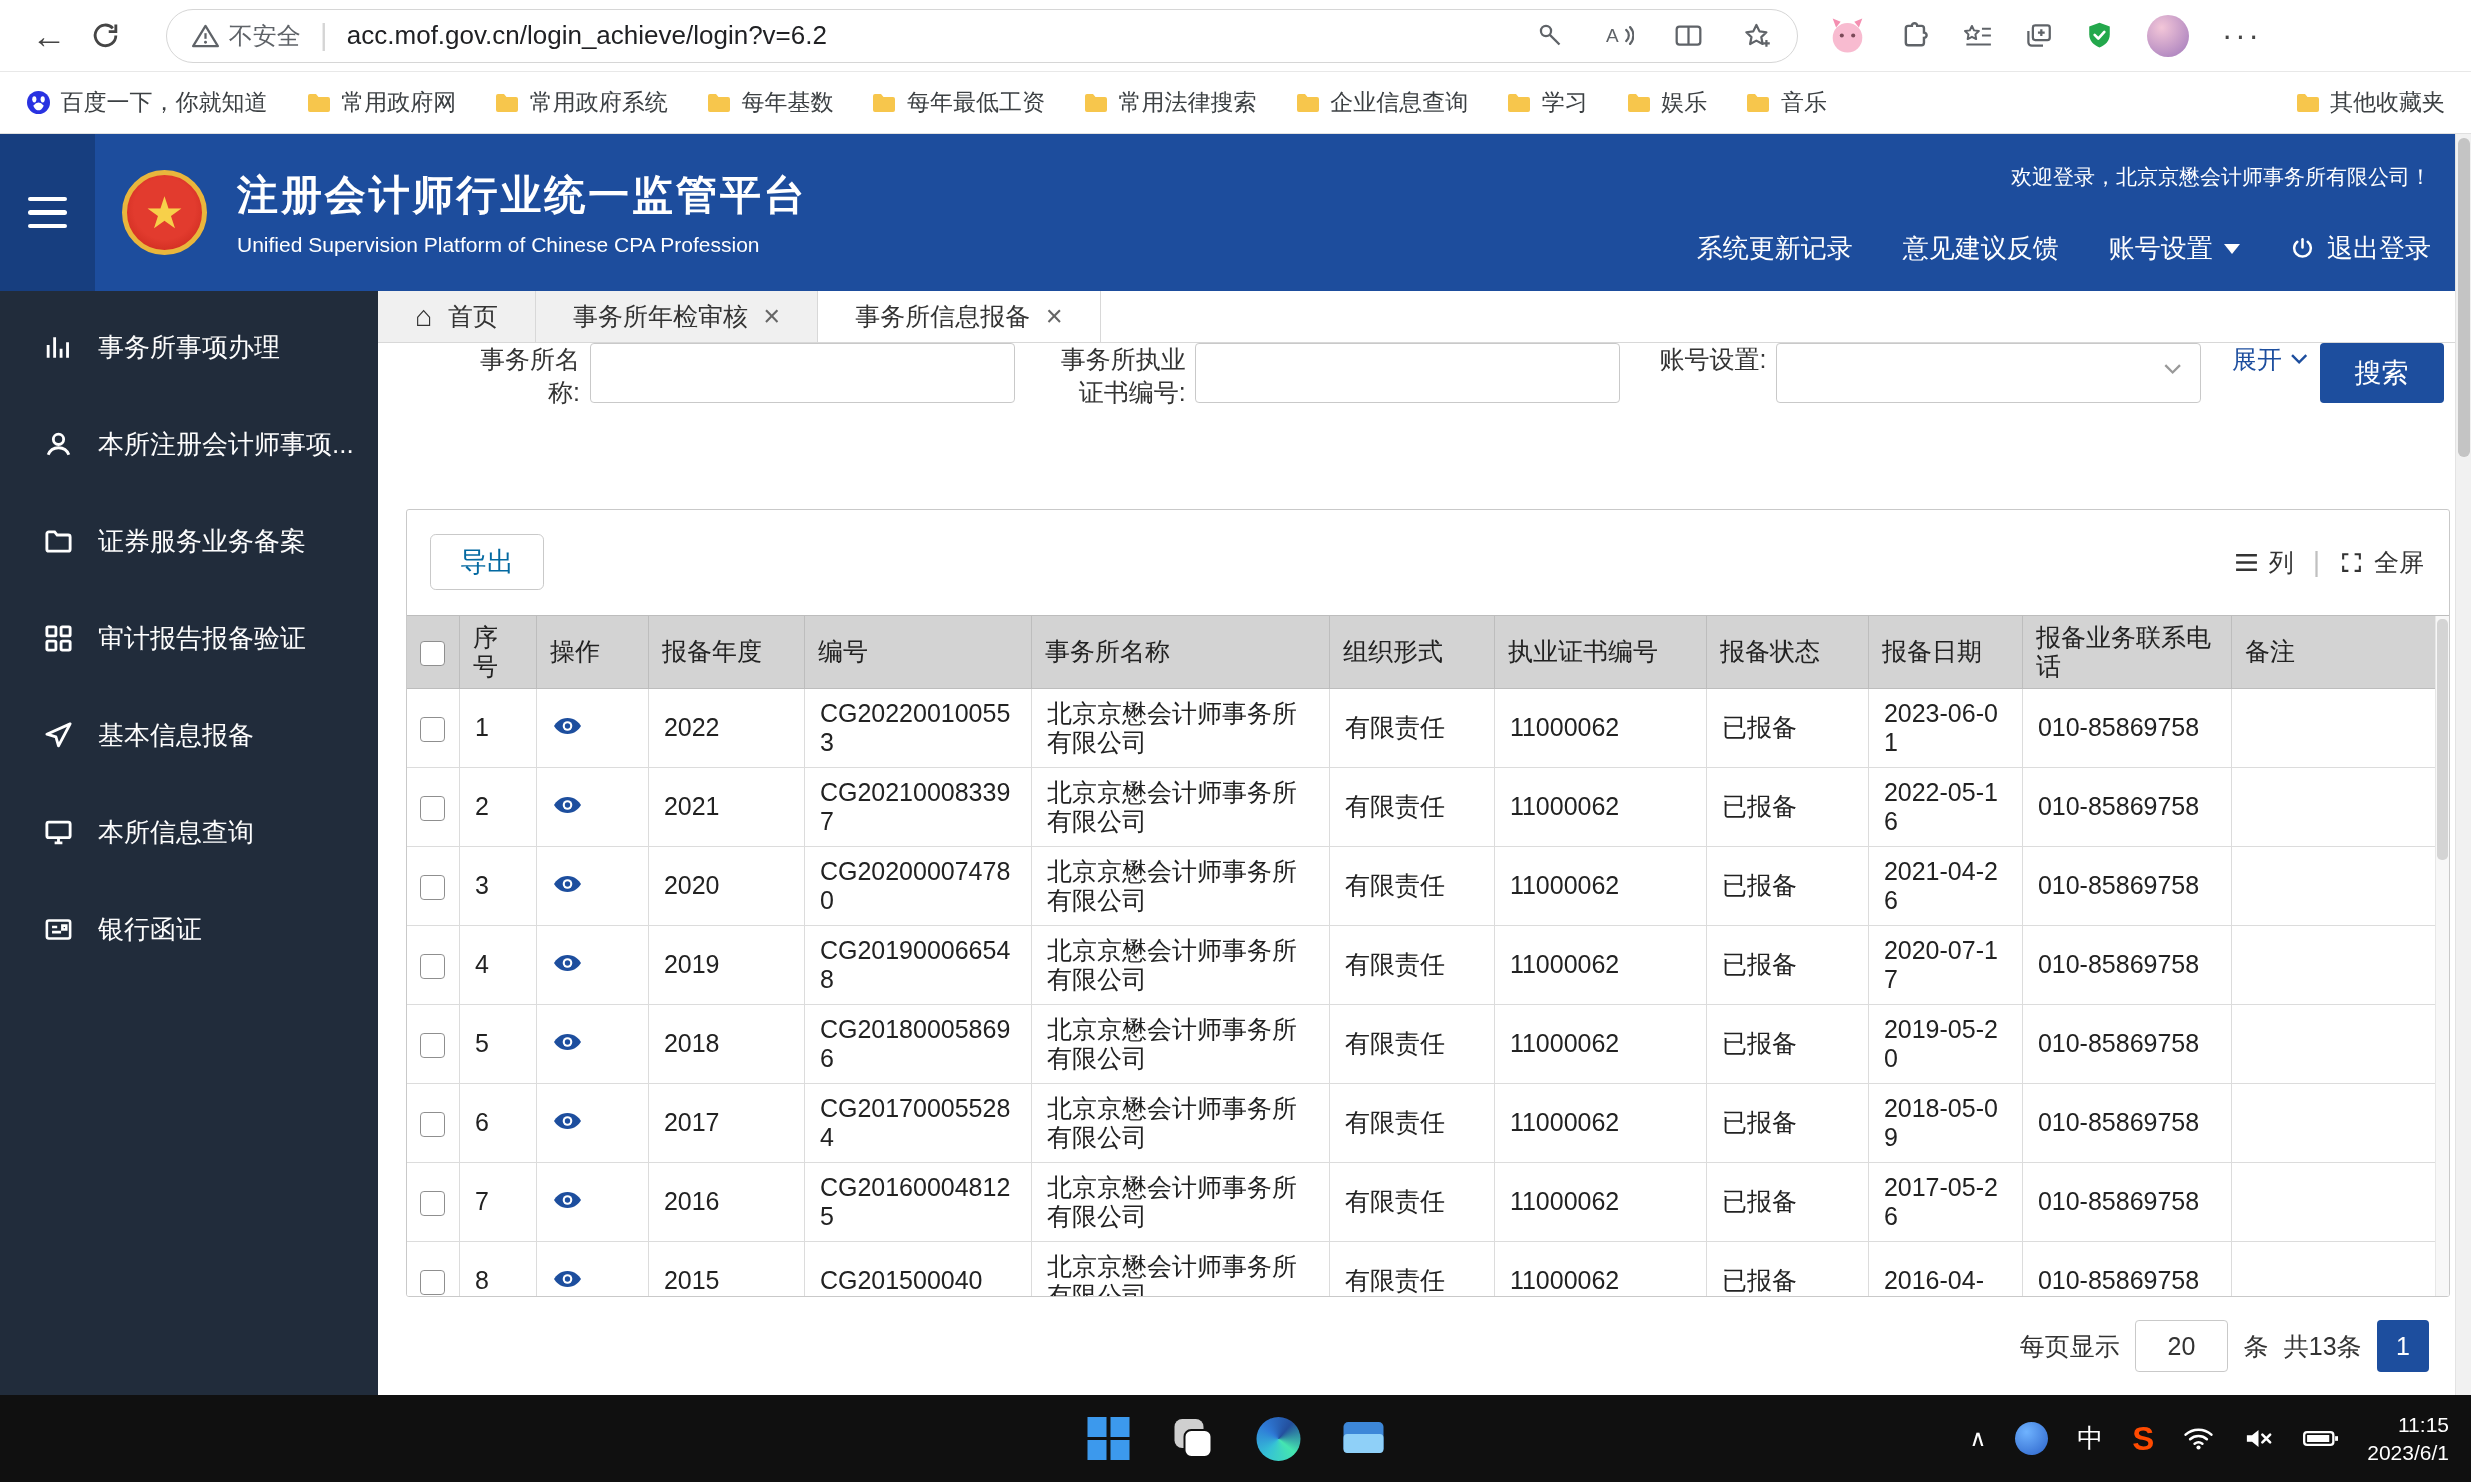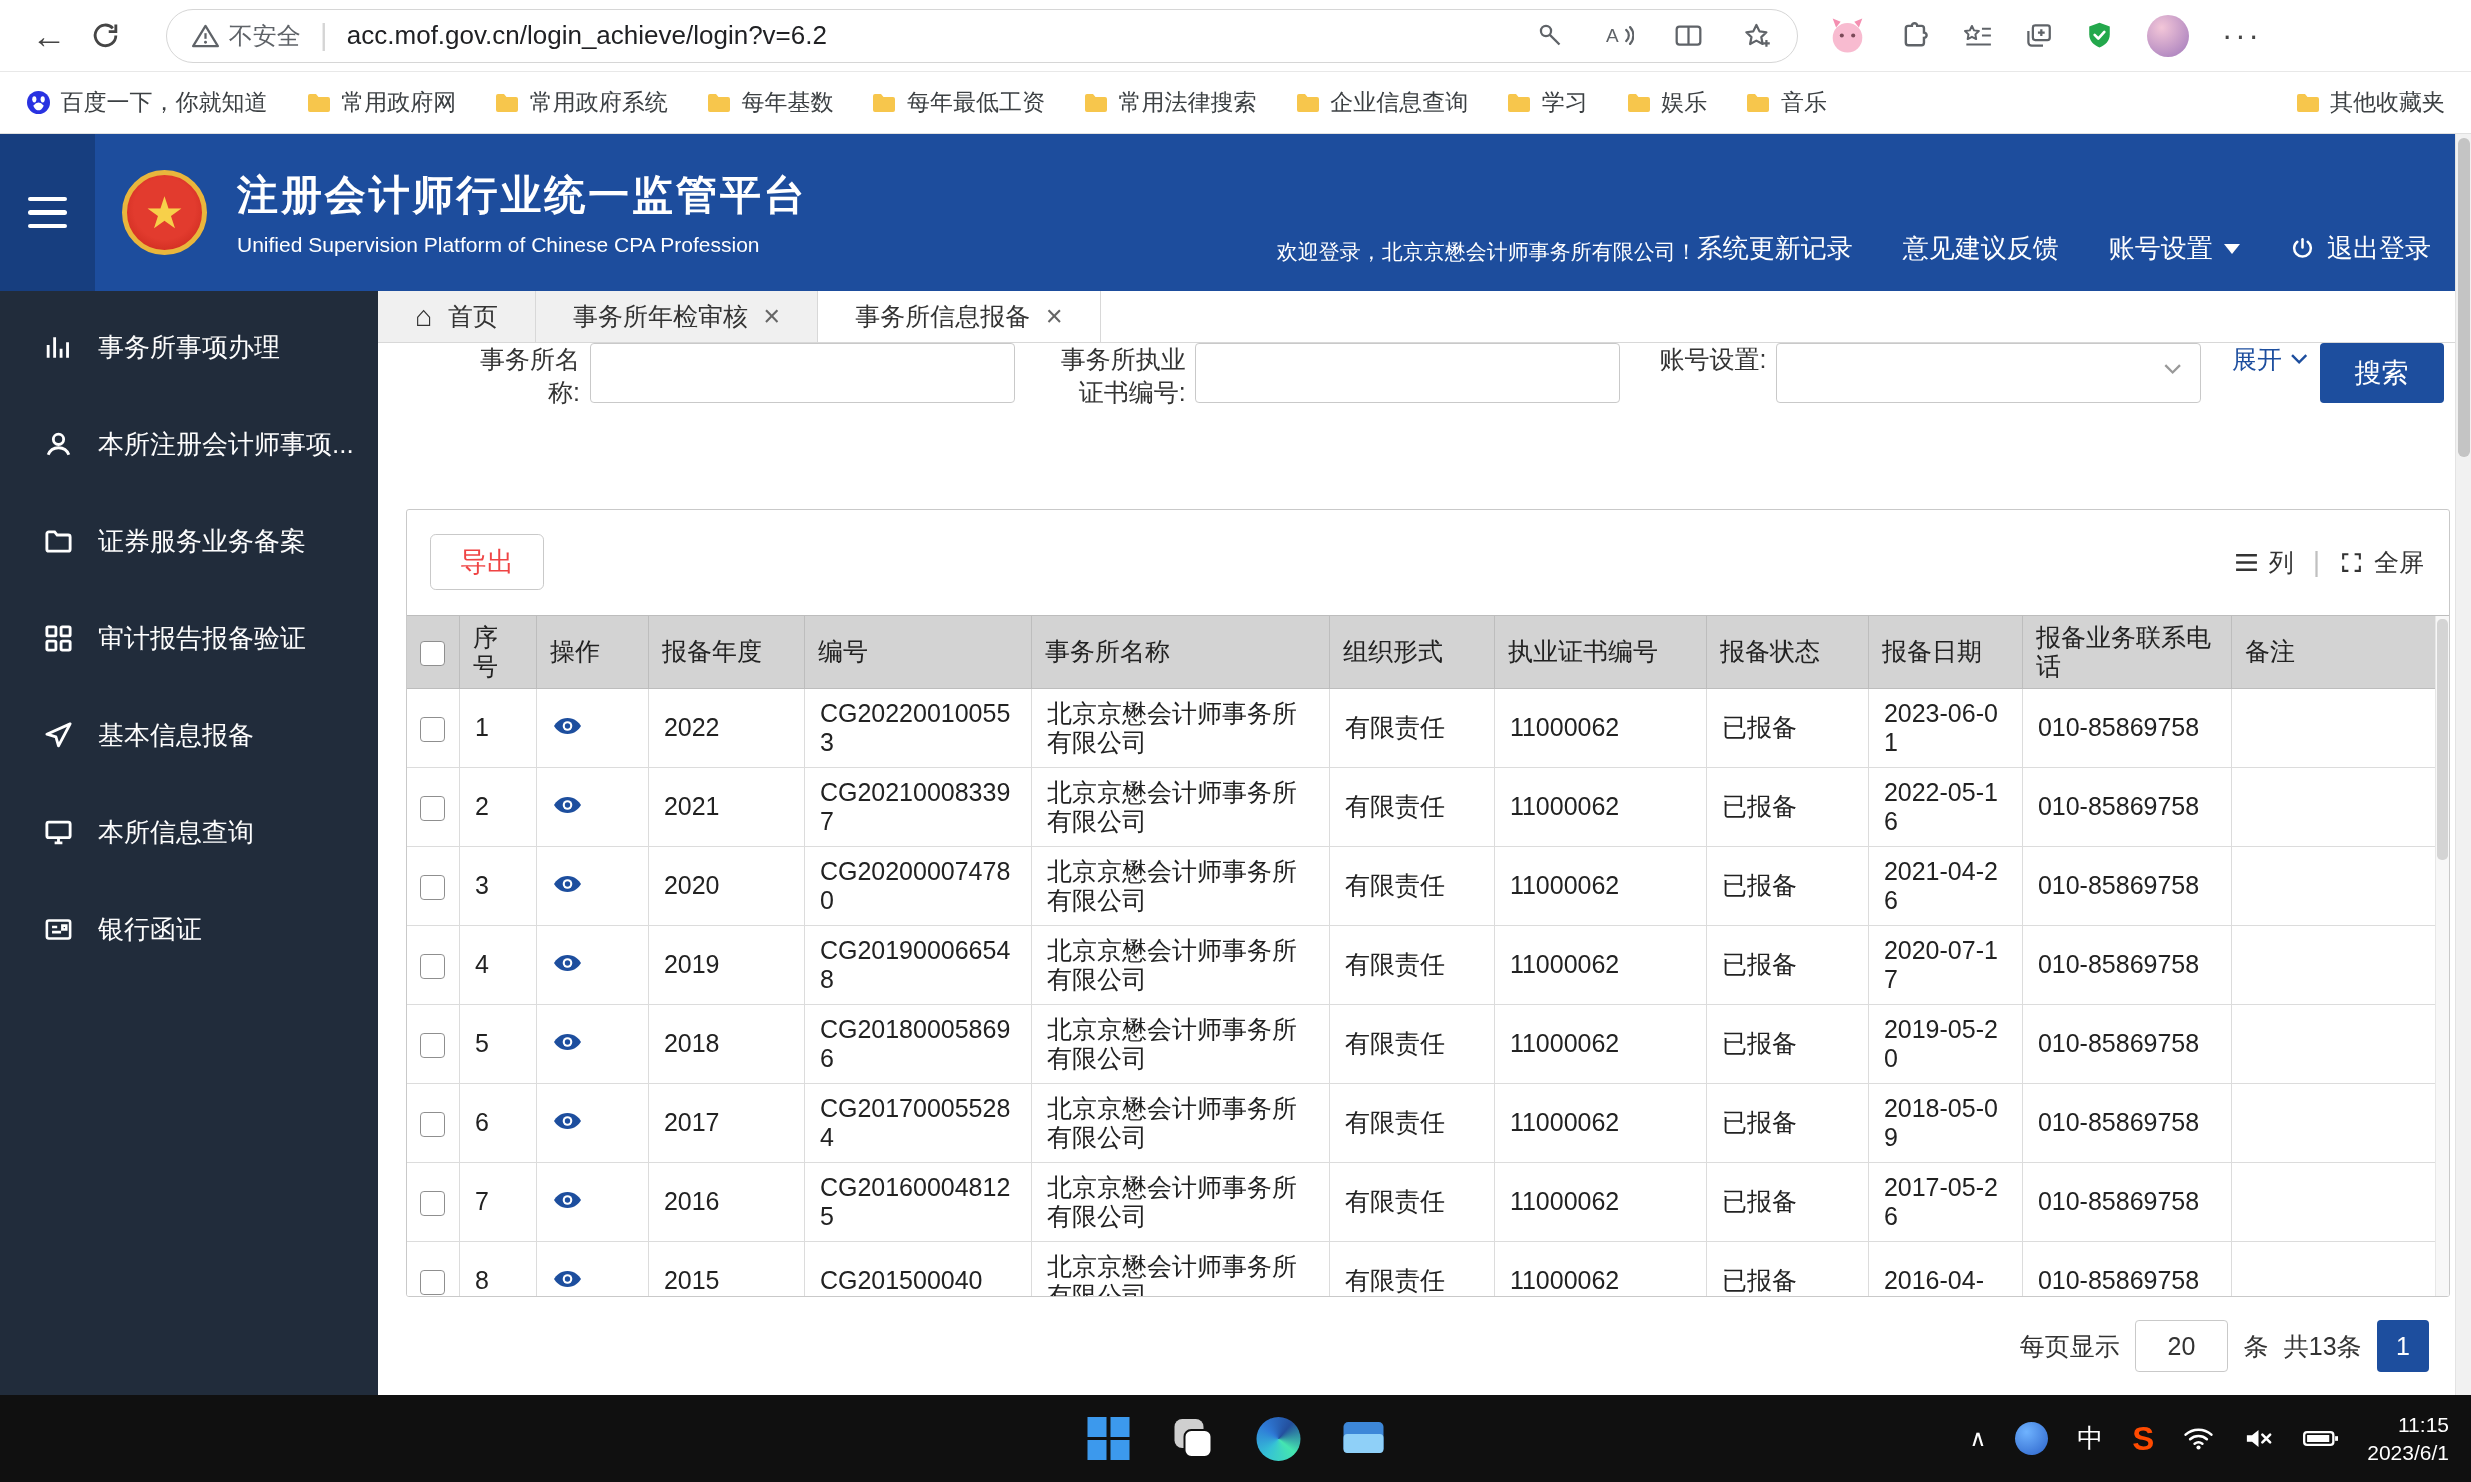--- a/index.html
+++ b/index.html
@@ -30,21 +30,21 @@
   
   .app-header { height:157px; background:#1d4d9d; display:flex; align-items:stretch; color:#fff; }
   .burger { width:95px; background:#173e7f; display:flex; flex-direction:column; justify-content:center; align-items:center; gap:8.7px; }
   .burger i { width:39px; height:4.8px; background:#fff; border-radius:2.9px; }
   .brand { display:flex; align-items:center; margin-left:27px; }
   .emblem { width:85px; height:85px; border-radius:50%; border:5.8px solid #e9b63c; background:radial-gradient(circle at 50% 45%, #e23b2e 0 55%, #c32318 100%); display:flex; align-items:center; justify-content:center; }
   .emblem .star { color:#f7d04a; font-size:44px; line-height:1; }
   .titles { margin-left:30px; }
   .app-title { font-size:41px; font-weight:bold; letter-spacing:2.9px; }
   .app-subtitle { font-size:21px; margin-top:9.7px; }
-  .header-right { margin-left:auto; display:flex; flex-direction:row; align-items:flex-end; justify-content:space-between; padding:29px 41px 25px 0; }
+  .header-right { margin-left:auto; display:flex; flex-direction:column; align-items:flex-end; justify-content:space-between; padding:29px 41px 25px 0; }
   .welcome { font-size:21px; }
   .hnav { display:flex; align-items:center; gap:50px; font-size:26px; }
   .hnav .item { display:flex; align-items:center; gap:11.6px; white-space:nowrap; }
   .tri { width:0; height:0; border-left:8.7px solid transparent; border-right:8.7px solid transparent; border-top:10.6px solid #fff; }
 
   
   .main { display:flex; height:1104px; }
   .sidebar { width:378px; flex-shrink:0; background:#212c3b; padding-top:7.7px; }
   .side-item { height:97px; display:flex; align-items:center; gap:23px; padding-left:42px; color:#fdfdfd; font-size:26px; white-space:nowrap; }
   .side-icon { width:33px; display:flex; justify-content:center; }
@@ -62,21 +62,21 @@
   .w2 { width:141px; margin-left:30px; }
   .w3 { margin-left:39px; white-space:nowrap; }
   .finput { width:425px; height:60px; border:1px solid #c9c9c9; border-radius:3.9px; margin-left:9.7px; font-size:25px; padding:0 15.4px; color:#333; outline:none; font-family:inherit; }
   .fselect { position:relative; width:425px; height:60px; border:1px solid #c9c9c9; border-radius:3.9px; margin-left:9.7px; background:#fff; }
   .fselect .chev { position:absolute; right:17.4px; top:19.3px; }
   .expand-link { margin-left:31px; color:#1d4e9e; font-size:25px; display:flex; align-items:center; gap:7.7px; white-space:nowrap; }
   .search-btn { margin-left:11.6px; width:124px; height:60px; background:#1d4e9e; color:#fff; font-size:27px; border:none; border-radius:3.9px; font-family:inherit; }
 
   .table-card { position:relative; margin:0 22px 0 28px; height:788px; border:1px solid #c9c9c9; border-radius:2.9px; overflow:hidden; background:#fff; }
   .card-toolbar { display:flex; align-items:center; padding:24px 25px 0 23px; }
-  .export-btn { height:56px; padding:4px 29px; border:1px solid #c9c9c9; border-radius:5.8px; background:#fff; font-size:27px; color:#ef4444; font-family:inherit; }
+  .export-btn { height:56px; padding:4px 29px; border:1px solid #c9c9c9; border-radius:5.8px; background:#fff; font-size:27px; color:#0369a1; font-family:inherit; }
   .view-opts { margin-left:auto; display:flex; align-items:center; font-size:25px; color:#333; }
   .opt { display:flex; align-items:center; gap:9.7px; }
   .opt-sep { color:#c0c0c0; margin:0 19.3px; font-size:27px; }
 
   .table-wrap { margin-top:25px; height:683px; overflow:hidden; border-top:1px solid #bdbdbd; }
   table { width:100%; border-collapse:collapse; table-layout:fixed; }
   th { background:#d3d3d3; font-size:25px; font-weight:normal; text-align:left; padding:5.8px 13.5px; height:72px; border:1px solid #bdbdbd; border-top:none; color:#222; line-height:29px; }
   td { font-size:25px; padding:5.8px 15.4px; height:79px; border:1px solid #dcdcdc; vertical-align:middle; line-height:29px; color:#222; background:#fff; }
   th:first-child, td:first-child { border-left:none; }
   th:last-child, td:last-child { border-right:none; }

